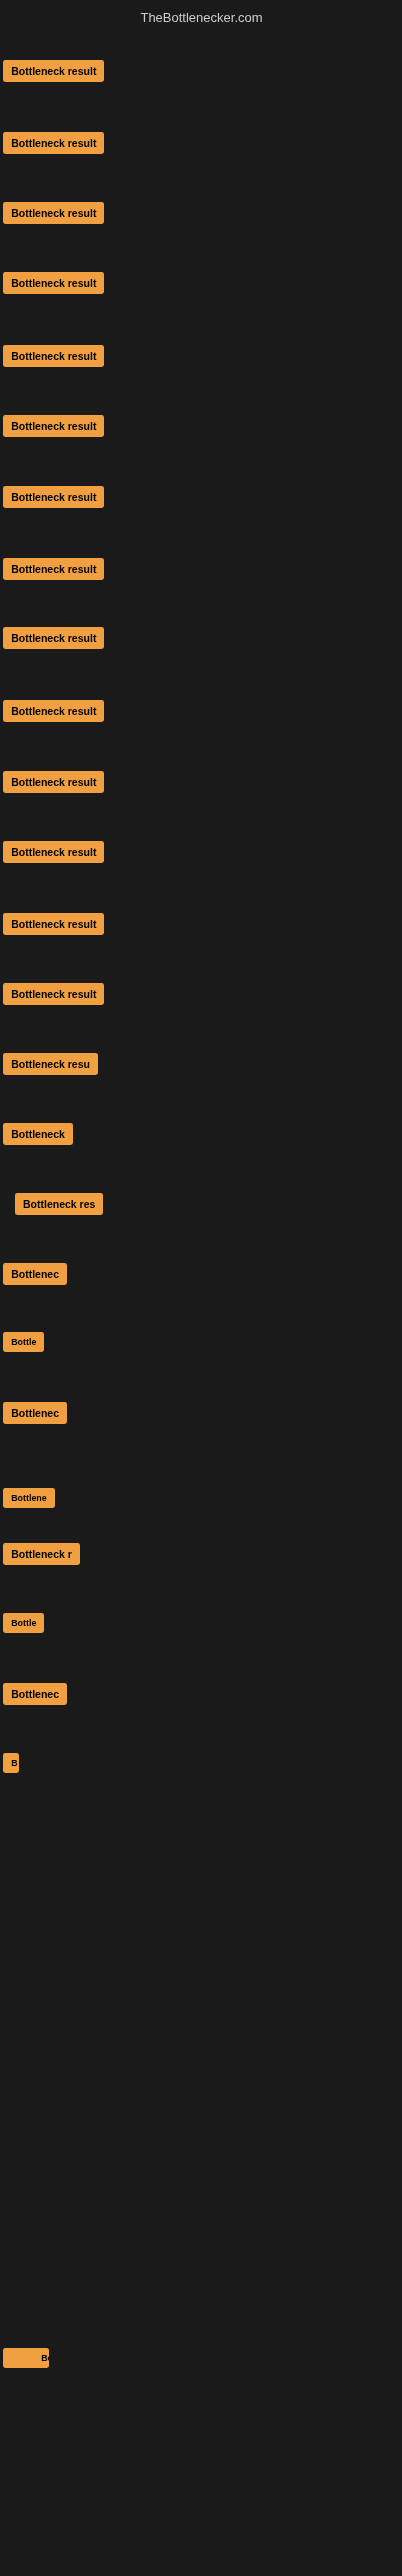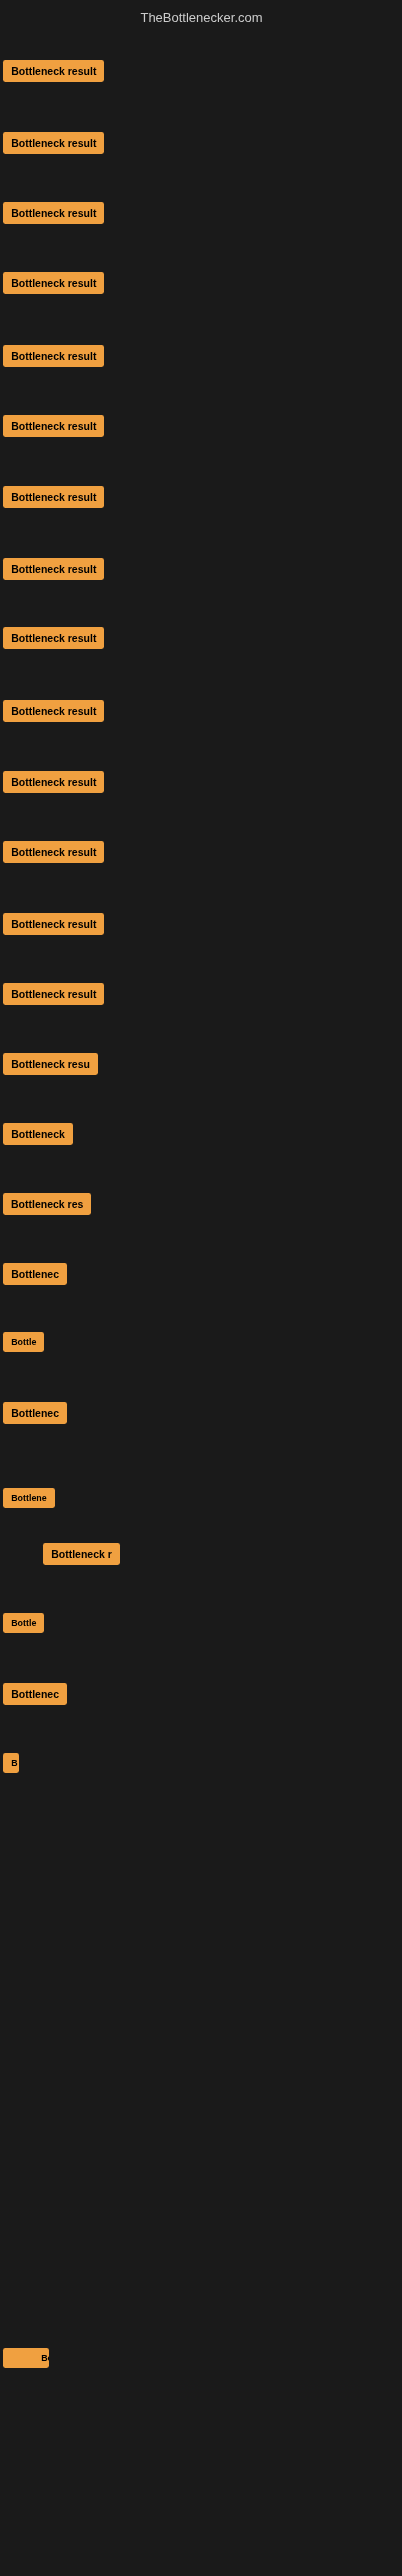--- a/index.html
+++ b/index.html
@@ -53,24 +53,24 @@
     <div style="position: absolute; top: 448px; left: 3.2px; padding: 3.2px 0px;"><span class="bottleneck-badge" style="max-width: 144px; font-size: 10.5px;">Bottleneck result</span></div>
     <div style="position: absolute; top: 520px; left: 3.2px; padding: 3.2px 0px;"><span class="bottleneck-badge" style="max-width: 145px; font-size: 10.5px;">Bottleneck result</span></div>
     <div style="position: absolute; top: 589px; left: 3.2px; padding: 3.2px 0px;"><span class="bottleneck-badge" style="max-width: 144px; font-size: 10.5px;">Bottleneck result</span></div>
     <div style="position: absolute; top: 662px; left: 3.2px; padding: 3.2px 0px;"><span class="bottleneck-badge" style="max-width: 144px; font-size: 10.5px;">Bottleneck result</span></div>
     <div style="position: absolute; top: 733px; left: 3.2px; padding: 3.2px 0px;"><span class="bottleneck-badge" style="max-width: 141px; font-size: 10.5px;">Bottleneck result</span></div>
     <div style="position: absolute; top: 803px; left: 3.2px; padding: 3.2px 0px;"><span class="bottleneck-badge" style="max-width: 138px; font-size: 10.5px;">Bottleneck result</span></div>
     <div style="position: absolute; top: 875px; left: 3.2px; padding: 3.2px 0px;"><span class="bottleneck-badge" style="max-width: 136px; font-size: 10.5px;">Bottleneck result</span></div>
     <div style="position: absolute; top: 945px; left: 3.2px; padding: 3.2px 0px;"><span class="bottleneck-badge" style="max-width: 134px; font-size: 10.5px;">Bottleneck result</span></div>
     <div style="position: absolute; top: 1015px; left: 3.2px; padding: 3.2px 0px;"><span class="bottleneck-badge" style="max-width: 117px; font-size: 10.5px;">Bottleneck resu</span></div>
     <div style="position: absolute; top: 1085px; left: 3.2px; padding: 3.2px 0px;"><span class="bottleneck-badge" style="max-width: 81px; font-size: 10.5px;">Bottleneck</span></div>
-    <div style="position: absolute; top: 1155px; left: 3px; padding: 3.2px 0px;"><span class="bottleneck-badge" style="max-width: 105px; font-size: 10.5px;">Bottleneck res</span></div>
+    <div style="position: absolute; top: 1155px; left: 15px; padding: 3.2px 0px;"><span class="bottleneck-badge" style="max-width: 105px; font-size: 10.5px;">Bottleneck res</span></div>
     <div style="position: absolute; top: 1225px; left: 3.2px; padding: 3.2px 0px;"><span class="bottleneck-badge" style="max-width: 71px; font-size: 10.5px;">Bottlenec</span></div>
     <div style="position: absolute; top: 1294px; left: 3.2px; padding: 3.2px 0px;"><span class="bottleneck-badge" style="max-width: 48px; font-size: 8.9px;">Bottle</span></div>
     <div style="position: absolute; top: 1364px; left: 3.2px; padding: 3.2px 0px;"><span class="bottleneck-badge" style="max-width: 71px; font-size: 10.5px;">Bottlenec</span></div>
     <div style="position: absolute; top: 1435px; left: 3.2px; padding: 3.2px 0px; margin-top: 15px;"><span class="bottleneck-badge" style="max-width: 63px; font-size: 8.9px;">Bottlene</span></div>
-    <div style="position: absolute; top: 1505px; left: 3.2px; padding: 3.2px 0px;"><span class="bottleneck-badge" style="max-width: 93px; font-size: 10.5px; margin-left: 40px;">Bottleneck r</span></div>
+    <div style="position: absolute; top: 1505px; left: 3.2px; padding: 3.2px 0px;"><span class="bottleneck-badge" style="max-width: 93px; font-size: 10.5px;">Bottleneck r</span></div>
     <div style="position: absolute; top: 1575px; left: 3.2px; padding: 3.2px 0px;"><span class="bottleneck-badge" style="max-width: 47px; font-size: 8.9px;">Bottle</span></div>
     <div style="position: absolute; top: 1645px; left: 3.2px; padding: 3.2px 0px;"><span class="bottleneck-badge" style="max-width: 71px; font-size: 10.5px;">Bottlenec</span></div>
     <div style="position: absolute; top: 1715px; left: 3.2px; padding: 3.2px 0px;"><span class="bottleneck-badge" style="max-width: 14.5px; font-size: 8.9px;">B</span></div>
     <div style="position: absolute; top: 2310px; left: 3.2px; padding: 3.2px 0px;"><span class="bottleneck-badge" style="max-width: 22.5px; font-size: 8.9px; padding-left: 38px;">Bo</span></div>
   </div>
 
 
 </body></html>

